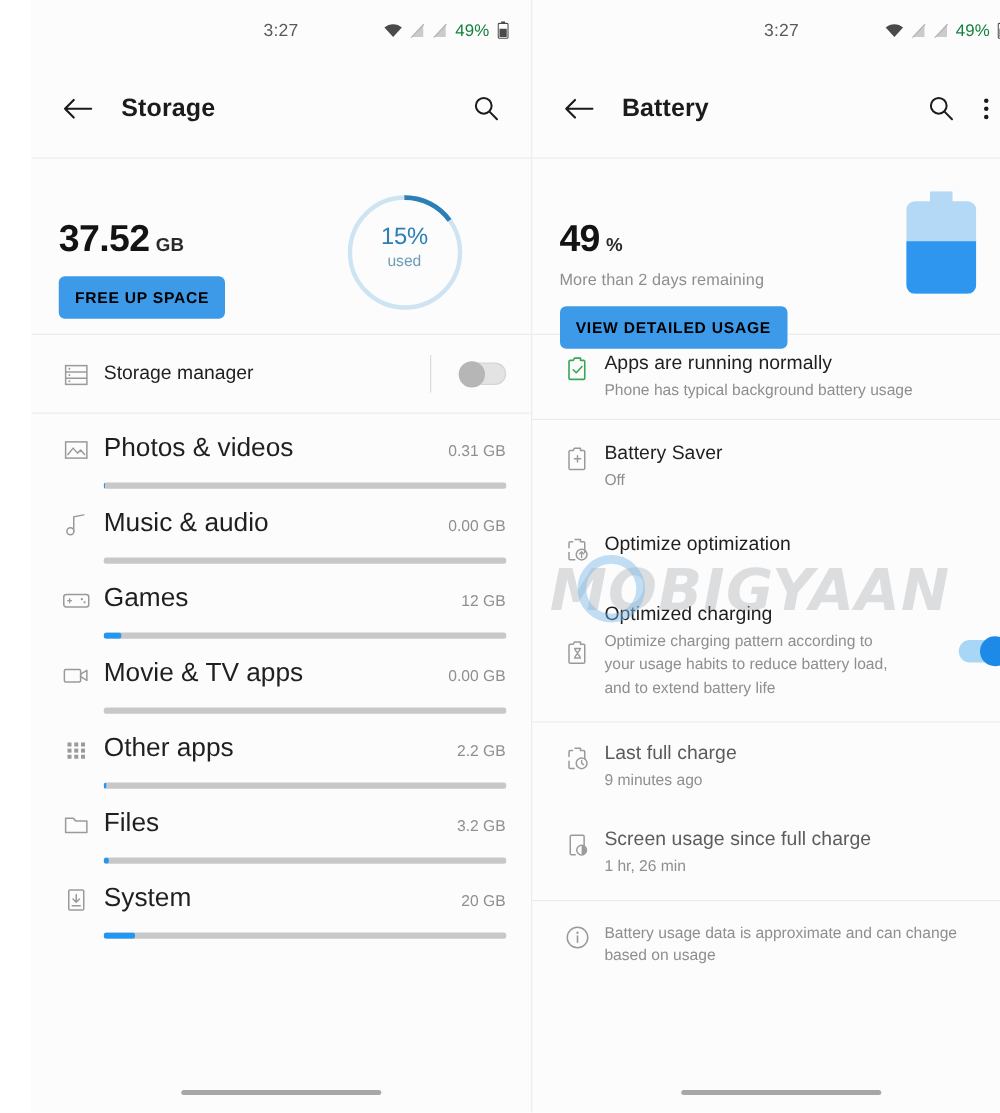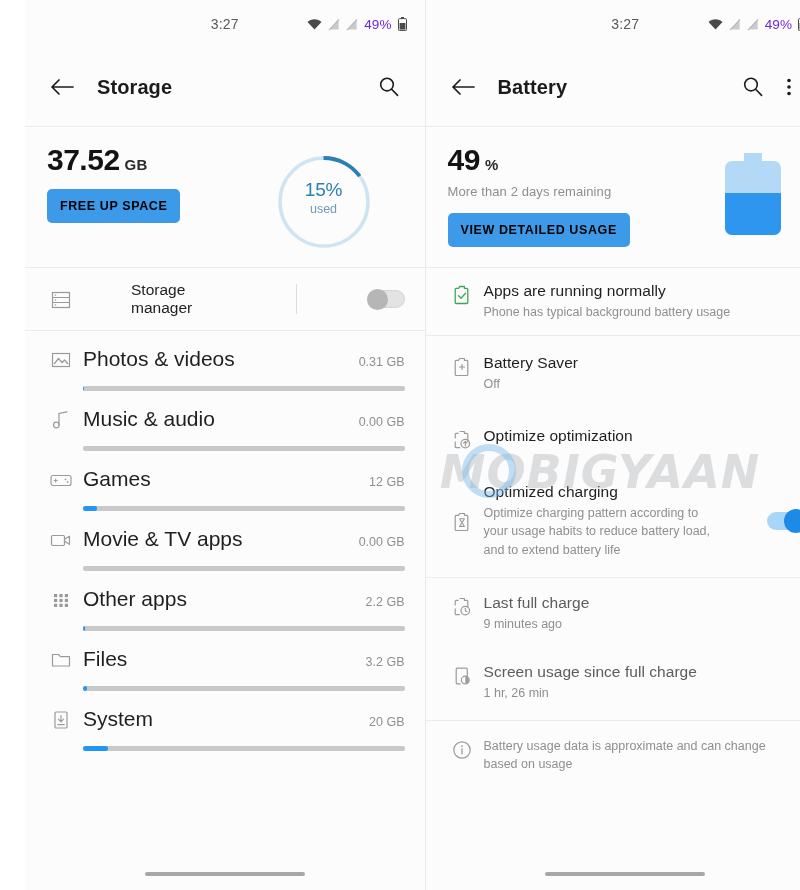--- a/index.html
+++ b/index.html
@@ -12,36 +12,36 @@
   }
   .screens{display:flex;width:800px;height:890px;position:relative;padding-left:25px;}
   .screen{width:400px;height:890px;position:relative;background:#fbfbfb;overflow:hidden;}
   .screen.left{background:#fcfcfc;border-right:1px solid #e8e8e8;}
   .screen.right{background:#fcfcfc;}
 
   
   .statusbar{height:48px;display:flex;align-items:center;position:relative;}
   .status-time{position:absolute;left:0;right:0;text-align:center;font-size:14px;color:#58595b;letter-spacing:.2px;}
   .status-right{position:absolute;right:18px;display:flex;align-items:center;gap:6px;}
-  .status-pct{font-size:13.5px;color:#6d28d9;letter-spacing:.1px;}
+  .status-pct{font-size:13.5px;color:#15803d;letter-spacing:.1px;}
   .ic-wifi{width:15px;height:11px;}
   .ic-nosig{width:12px;height:13px;}
   .ic-batt{width:9px;height:14px;}
 
   
   .appbar{height:78px;display:flex;align-items:center;padding:0 18px;box-sizing:border-box;}
   .appbar .back{width:38px;height:38px;display:flex;align-items:center;justify-content:center;cursor:pointer;}
   .appbar .title{font-size:20px;font-weight:bold;color:#1b1b1b;margin-left:16px;letter-spacing:.1px;}
   .appbar .spacer{flex:1;}
   .appbar .act{width:36px;height:36px;display:flex;align-items:center;justify-content:center;cursor:pointer;}
   .divider-top{height:1px;background:#ebebeb;}
 
   
   .hero{height:140px;padding:18px 22px 0 22px;box-sizing:border-box;position:relative;display:flex;}
-  .hero-left{flex:1;}
+  .hero-left{flex:1;margin-top:32px;}
   .big-num{font-size:30px;font-weight:bold;color:#131313;letter-spacing:-.5px;line-height:1;}
   .big-unit{font-size:15px;font-weight:bold;color:#2a2a2a;margin-left:5px;letter-spacing:.2px;}
   .sub{font-size:13px;color:#8e8e8e;margin-top:9px;letter-spacing:.1px;}
   .cta{display:inline-block;margin-top:14px;background:#3d9ae9;color:#000000;font-size:12.5px;
        font-weight:bold;letter-spacing:.6px;padding:10px 13px;border-radius:5px;border:0;cursor:pointer;
        font-family:"Liberation Sans", sans-serif;}
 
   
   .donut-wrap{position:absolute;right:52px;top:26px;width:98px;height:98px;}
   .donut-text{position:absolute;left:0;right:0;top:26px;text-align:center;}
@@ -61,21 +61,21 @@
   .row-val{font-size:12.5px;color:#8f8f8f;white-space:nowrap;margin-left:10px;padding-top:3px;}
 
   
   .st-item{padding:16px 20px 0 14px;display:flex;align-items:flex-start;}
   .st-main{flex:1;}
   .st-head{display:flex;align-items:baseline;}
   .st-name{flex:1;font-size:21px;color:#1f1f1f;}
   .bar{height:5px;background:#c8c8c8;border-radius:2px;margin-top:15px;position:relative;overflow:hidden;}
   .bar>i{display:block;height:100%;background:#2196f3;border-radius:2px;}
 
-  .mgr-row{display:flex;align-items:center;height:62px;padding:0 20px 0 14px;box-sizing:border-box;gap:48px;}
+  .mgr-row{display:flex;align-items:center;height:62px;padding:0 20px 0 14px;box-sizing:border-box;}
   .mgr-name{flex:1;font-size:15.5px;color:#1f1f1f;}
   .vdiv{width:1px;height:30px;background:#dcdcdc;margin-right:22px;}
   .switch{width:38px;height:18px;border-radius:10px;position:relative;cursor:pointer;}
   .switch.off{background:#e3e3e3;border:1px solid #d5d5d5;box-sizing:border-box;}
   .switch.off .knob{position:absolute;left:-1px;top:-2px;width:21px;height:21px;border-radius:50%;background:#b6b6b6;}
   .switch.on{background:#a8d6f7;}
   .switch.on .knob{position:absolute;right:-3px;top:-3px;width:24px;height:24px;border-radius:50%;background:#1d8ae8;}
 
   .navbar{position:absolute;bottom:14px;left:0;right:0;display:flex;justify-content:center;}
   .navbar>span{width:160px;height:4px;background:#a7a7a7;border-radius:2px;display:block;}

